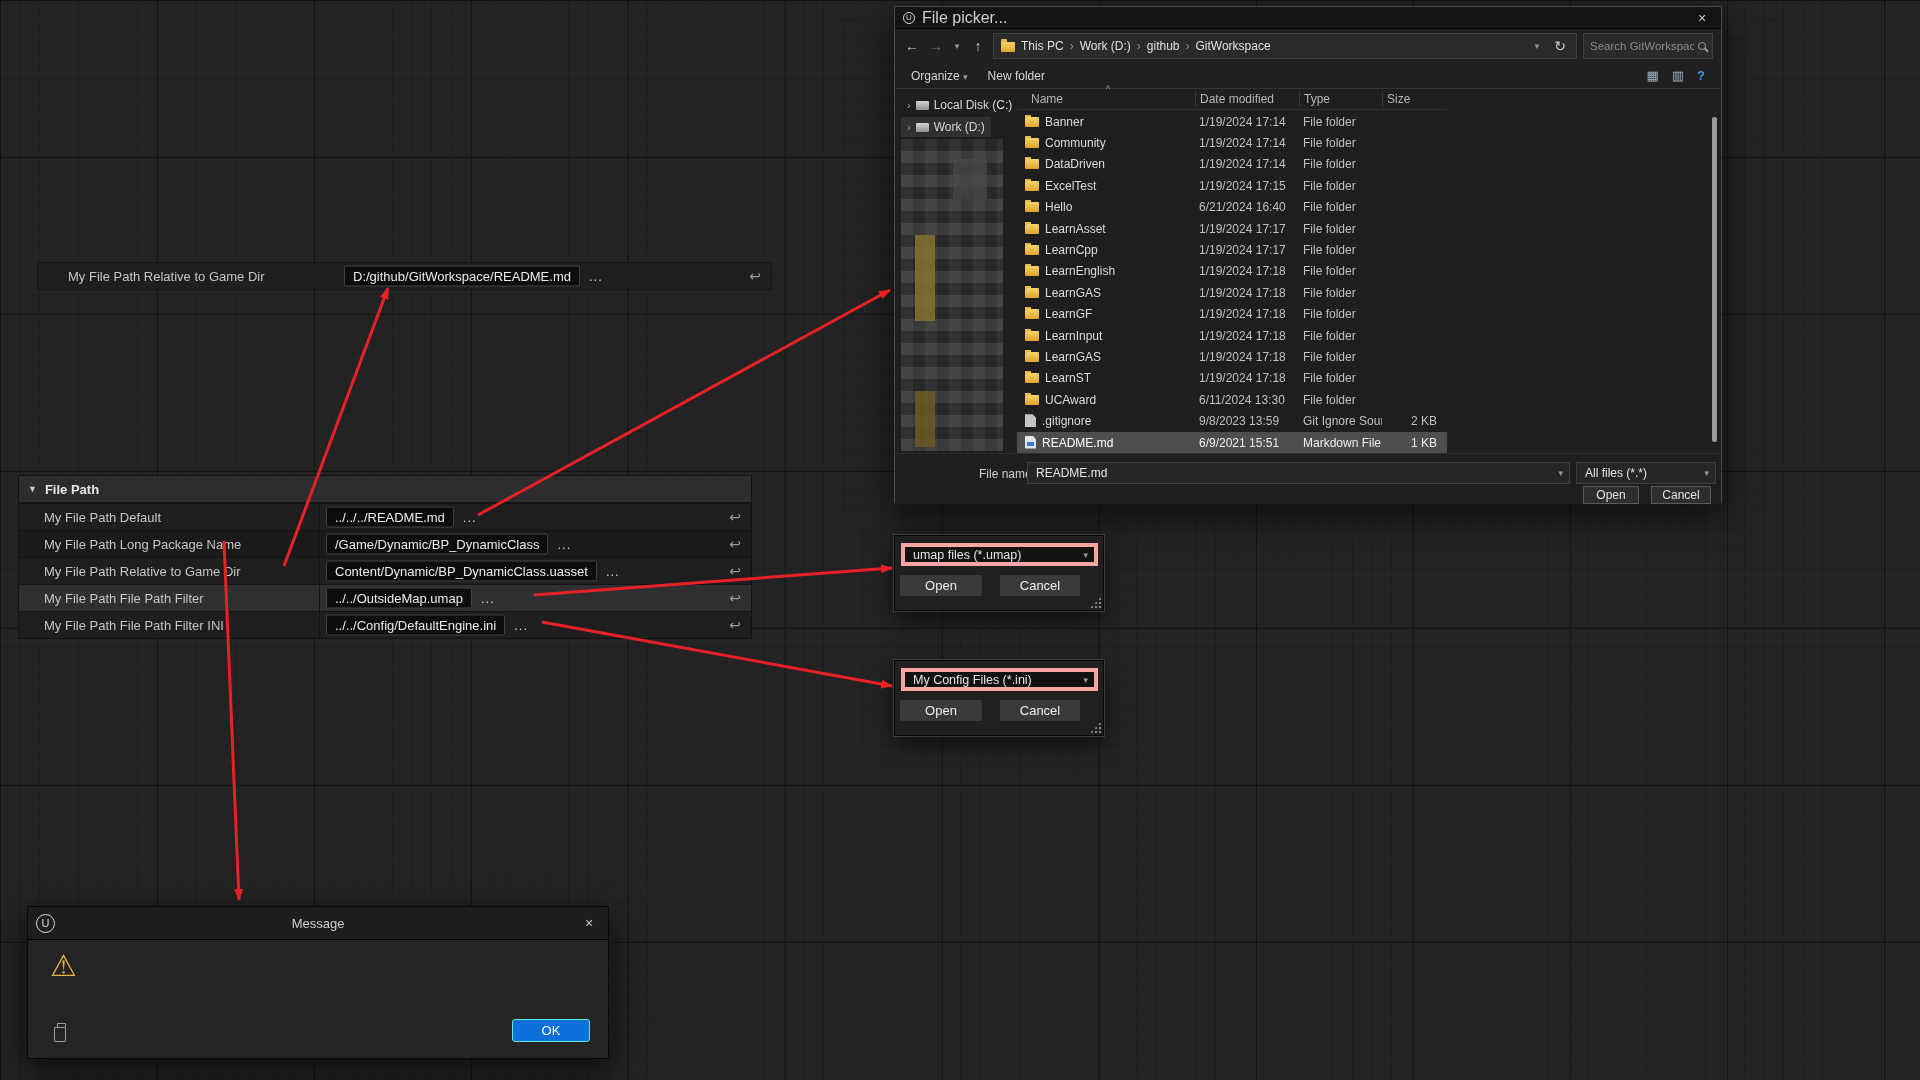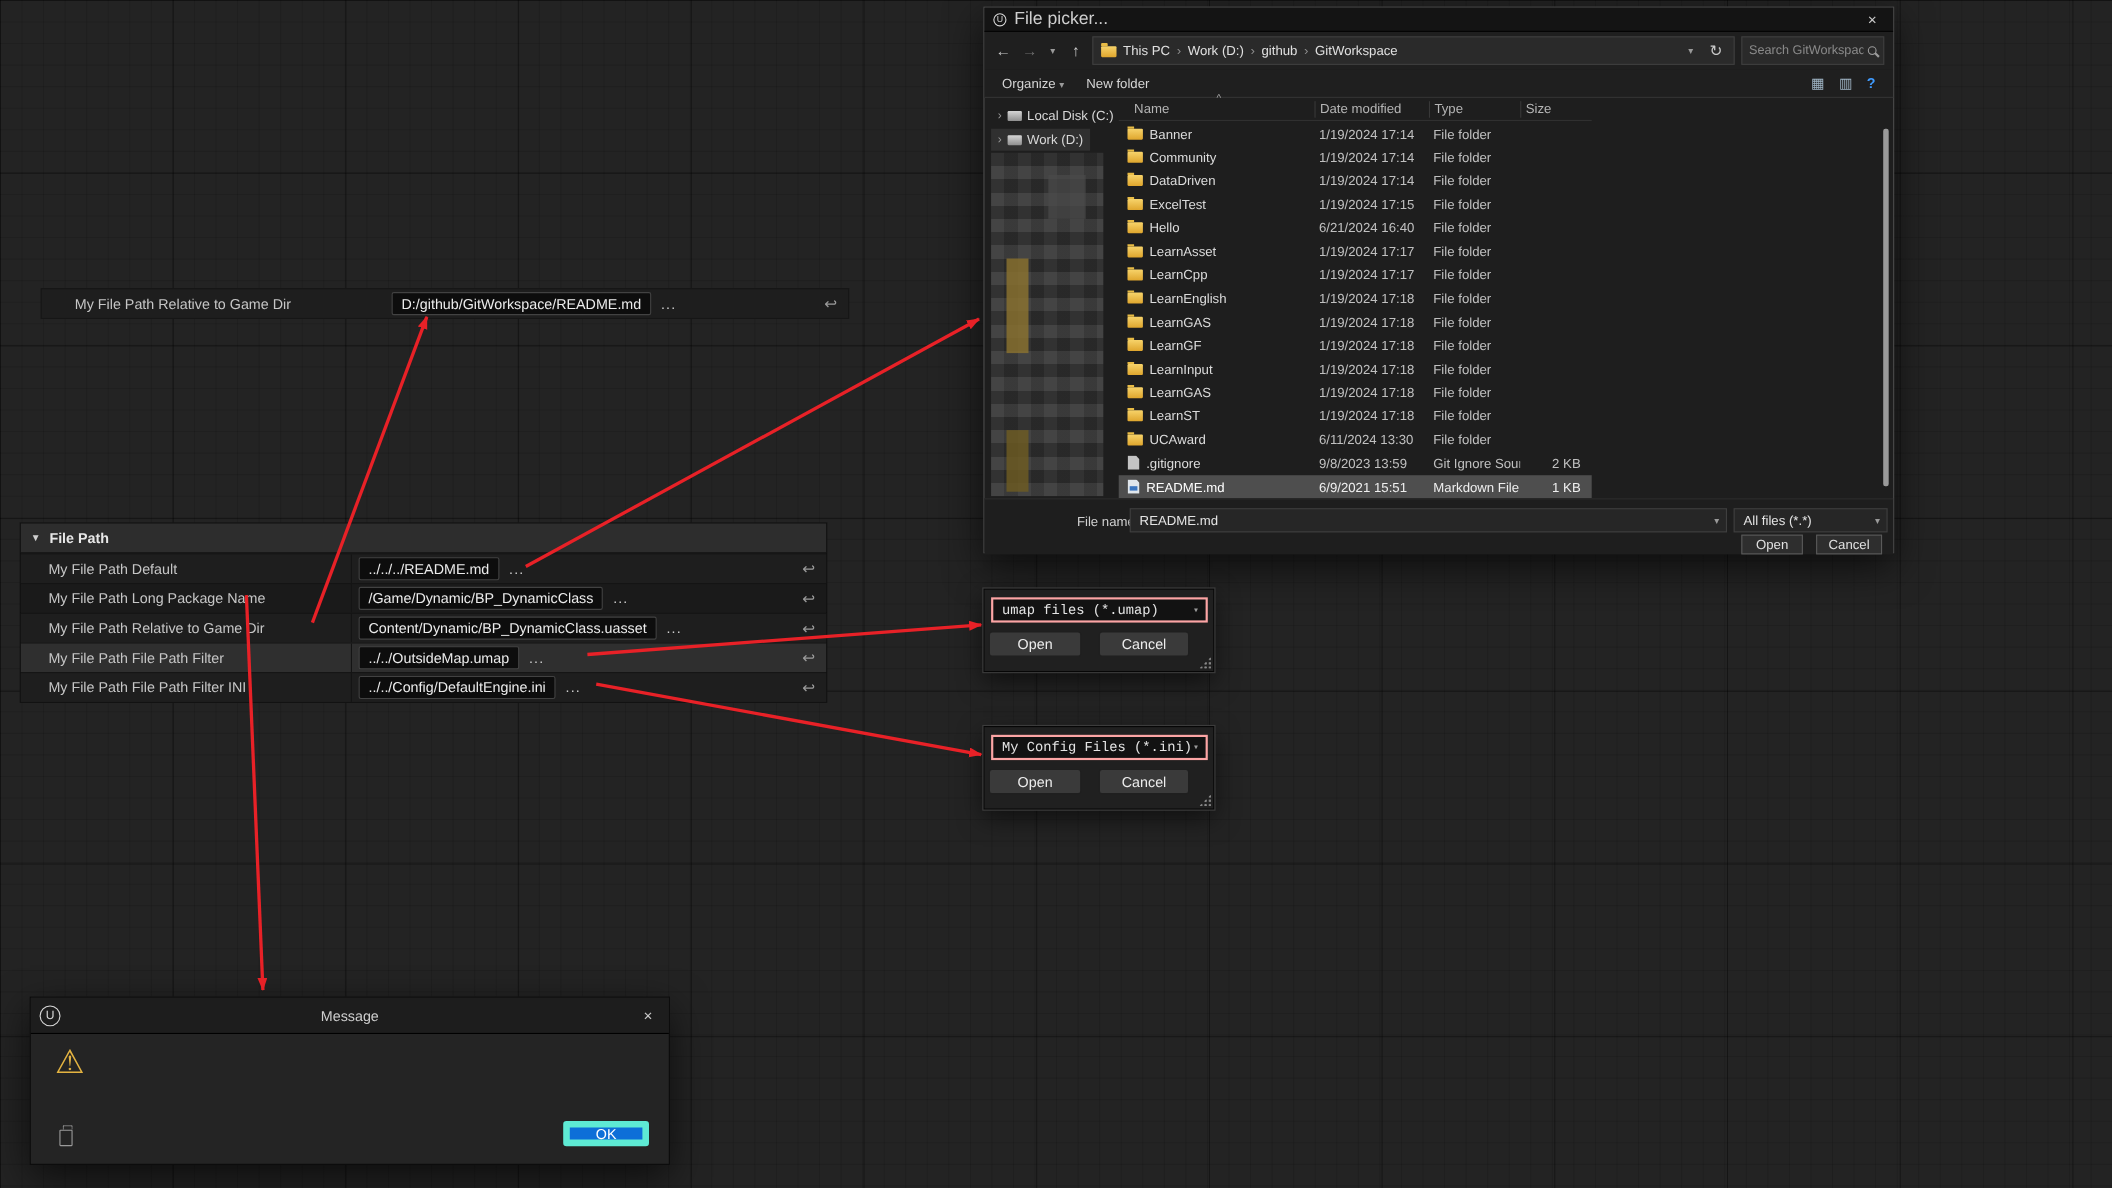--- a/index.html
+++ b/index.html
@@ -23,21 +23,21 @@
   .revert{ position:absolute; right:10px; top:50%; transform:translateY(-50%);
     color:#9a9a9a; font-size:14px; cursor:pointer;}
   .p-label{ position:absolute; left:25px; top:50%; transform:translateY(-50%);
     color:#c6c6c6; font-size:13px; white-space:nowrap;}
   .p-val{ position:absolute; left:307px; top:50%; transform:translateY(-50%);
     display:flex; align-items:center; gap:9px;}
 
   .top-row{ position:absolute; left:37px; top:262px; width:735px; height:28px;
     background:#1e1e1e; border:1px solid #161616;}
   .top-row .p-label{ left:30px; }
-  .top-row .p-val{ left:306px;margin-left:12px; }
+  .top-row .p-val{ left:306px; }
 
   .details{ position:absolute; left:18px; top:475px; width:734px; background:#1d1d1d;
     border:1px solid #121212;}
   .sec-head{ position:relative; height:27px; background:#2d2d2d; display:flex; align-items:center;
     gap:8px; padding-left:9px; border-bottom:1px solid #141414;}
   .sec-tri{ color:#cfcfcf; font-size:9px; }
   .sec-title{ color:#e8e8e8; font-size:13px; font-weight:bold; }
   .d-row{ position:relative; height:27px; background:#1e1e1e; border-top:1px solid #141414;}
   .d-row:nth-child(even){ background:#1a1a1a; }
   .d-row.hl{ background:#2f2f2f; }
@@ -127,21 +127,21 @@
   .fn-label{ position:absolute; left:84px; top:13px; font-size:12px; color:#d0d0d0;}
   .fn-combo{ position:absolute; left:132px; top:8px; width:543px; height:22px;}
   .ft-combo{ position:absolute; left:681px; top:8px; width:140px; height:22px;}
   .pk-open{ left:688px; top:32px; width:56px; height:18px;}
   .pk-cancel{ left:756px; top:32px; width:60px; height:18px;}
 
   
   .mini{ position:absolute; width:210px; height:76px; background:#202020; border:1px solid #060606;
     outline:1px solid #3c3c3c; box-shadow:0 8px 22px rgba(0,0,0,0.6);}
   .mini .combo{ position:absolute; left:6px; top:7px; width:197px; height:23px; background:#121212;
-    border:2px solid #fca5a5; font-size:12.5px;font-family:Liberation Mono, monospace;}
+    border:4px solid #fca5a5; font-size:12.5px;}
   .uebtn{ position:absolute; top:38px; height:23px; background:#3a3a3a; border:1px solid #1f1f1f;
     border-radius:3px; color:#ededed; font-size:13px; display:flex; align-items:center; justify-content:center; cursor:pointer;}
   .uebtn.open{ left:4px; width:84px;}
   .uebtn.cancel{ left:104px; width:82px;}
   .grip{ position:absolute; right:2px; bottom:2px; width:11px; height:11px; cursor:nwse-resize;
     background-image:radial-gradient(circle, #8a8a8a 1px, transparent 1.3px);
     background-size:4px 4px; clip-path:polygon(100% 0,100% 100%,0 100%);}
   .mini.umap{ left:894px; top:535px;}
   .mini.ini{ left:894px; top:660px;}
 
@@ -150,21 +150,21 @@
   .msg .titlebar{ height:33px; background:#1d1d1d;}
   .msg-title{ position:absolute; left:0; right:0; text-align:center; color:#cfcfcf; font-size:13px; pointer-events:none;}
   .msg .ue-badge{ width:19px; height:19px; font-size:11px; border-width:1.5px; z-index:1;}
   .warn-ic{ position:absolute; left:22px; top:44px; font-size:30px; color:#e3b341; line-height:1;}
   .msg-text{ position:absolute; left:62px; top:52px; right:14px; font-size:13px; color:#d8d8d8; line-height:18px;}
   .copy-ic{ position:absolute; left:26px; bottom:16px; width:12px; height:15px;
     border:1.5px solid #9a9a9a; border-radius:1px; cursor:pointer;}
   .copy-ic::before{ content:""; position:absolute; left:2px; top:-5px; width:7px; height:3px;
     border:1.5px solid #9a9a9a; border-bottom:none; border-radius:1px 1px 0 0;}
   .ok-btn{ position:absolute; right:18px; bottom:16px; width:78px; height:23px; background:#0d6fd8;
-    border:6px solid #5eead4; border-radius:3px; color:#fff; font-size:13px; display:flex;
+    border:1px solid #5eead4; border-radius:3px; color:#fff; font-size:13px; display:flex;
     align-items:center; justify-content:center; cursor:pointer;}
 
   .arrows{ position:absolute; left:0; top:0; width:1920px; height:1080px; pointer-events:none; z-index:60;}
 </style>
 </head>
 <body>
 
 <div class="stage">
 
   <div class="top-row">

